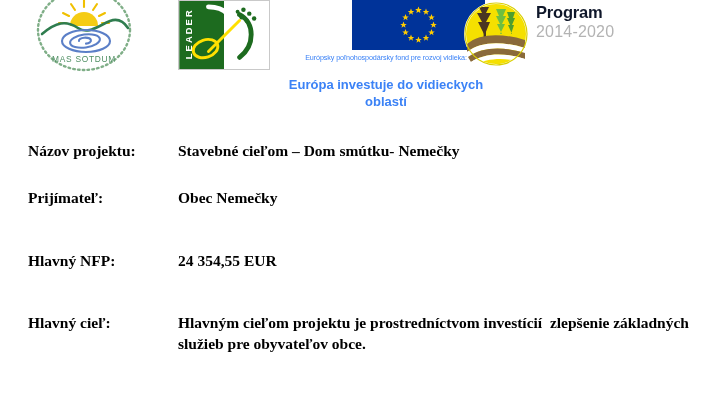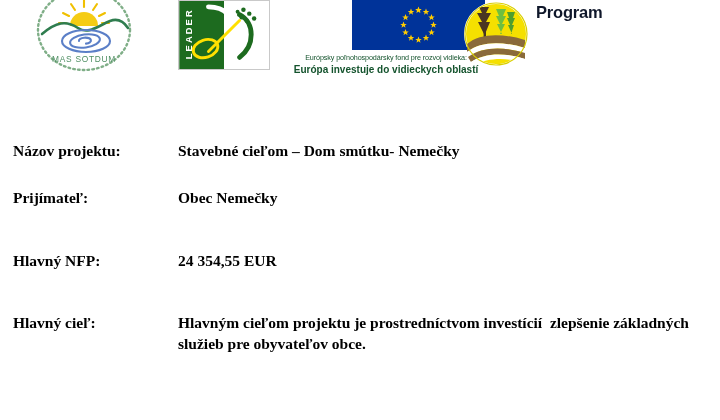--- a/index.html
+++ b/index.html
@@ -64,25 +64,25 @@
     background: #003399;
   }
   .eu-flag svg { display: block; width: 100%; height: 100%; }
   .eu-caption {
     position: absolute;
     left: 0;
     top: 53px;
     width: 200px;
     text-align: center;
     font-family: "Liberation Sans", sans-serif;
-    color: #14532d;
+    color: #3b82f6;
     line-height: 1.28;
   }
   .eu-caption .line1 { font-size: 7.2px; letter-spacing: -0.1px; display: block; }
-  .eu-caption .line2 { font-size: 10px; font-weight: bold; display: block; margin-top: 2px; }
+  .eu-caption .line2 { font-size: 13px; font-weight: bold; display: block; margin-top: 15px; }
 
   
   .prv-block {
     position: absolute;
     left: 462px;
     top: 0px;
     width: 255px;
     height: 70px;
   }
   .prv-emblem {
@@ -129,21 +129,21 @@
   .row .label,
   .row .value {
     position: absolute;
     font-family: "Liberation Serif", serif;
     font-weight: bold;
     font-size: 15.5px;
     color: #000000;
     line-height: 1.35;
     white-space: pre-wrap;
   }
-  .row .label { left: 13px; }
+  .row .label { left: 28px; }
   .row .value { left: 178px; width: 520px; }
 
   .row-1 { top: 11px; }
   .row-2 { top: 58px; }
   .row-3 { top: 121px; }
   .row-4 { top: 183px; }
 </style>
 </head>
 <body>
 
@@ -272,20 +272,21 @@
 
         <path d="M5 44 C18 33 40 33 63 40 L63 48 C40 41 19 41 5 52 Z" fill="#8a6a3a"></path>
         <path d="M5 52 C19 41 40 41 63 48 L63 53 C40 46 20 47 6 57 Z" fill="#ffffff"></path>
         <path d="M6 57 C20 47 40 46 63 53 L63 59 C42 52 22 53 9 62 Z" fill="#8a6a3a"></path>
         <path d="M9 62 C22 53 42 52 63 59 L63 63 C44 57 25 58 13 65 Z" fill="#ffffff"></path>
         <circle cx="34" cy="34" r="31" fill="none" stroke="#d9cf00" stroke-width="1.2"></circle>
       </svg>
     </div>
     <div class="prv-text">
       <span class="l1">Program</span>
+      <span class="l3">2014-2020</span>
     </div>
   </div>
 
 </div>
 
 <div class="info">
 
   <div class="row row-1">
     <span class="label">Názov projektu:</span>
     <span class="value">Stavebné cieľom – Dom smútku- Nemečky</span>

